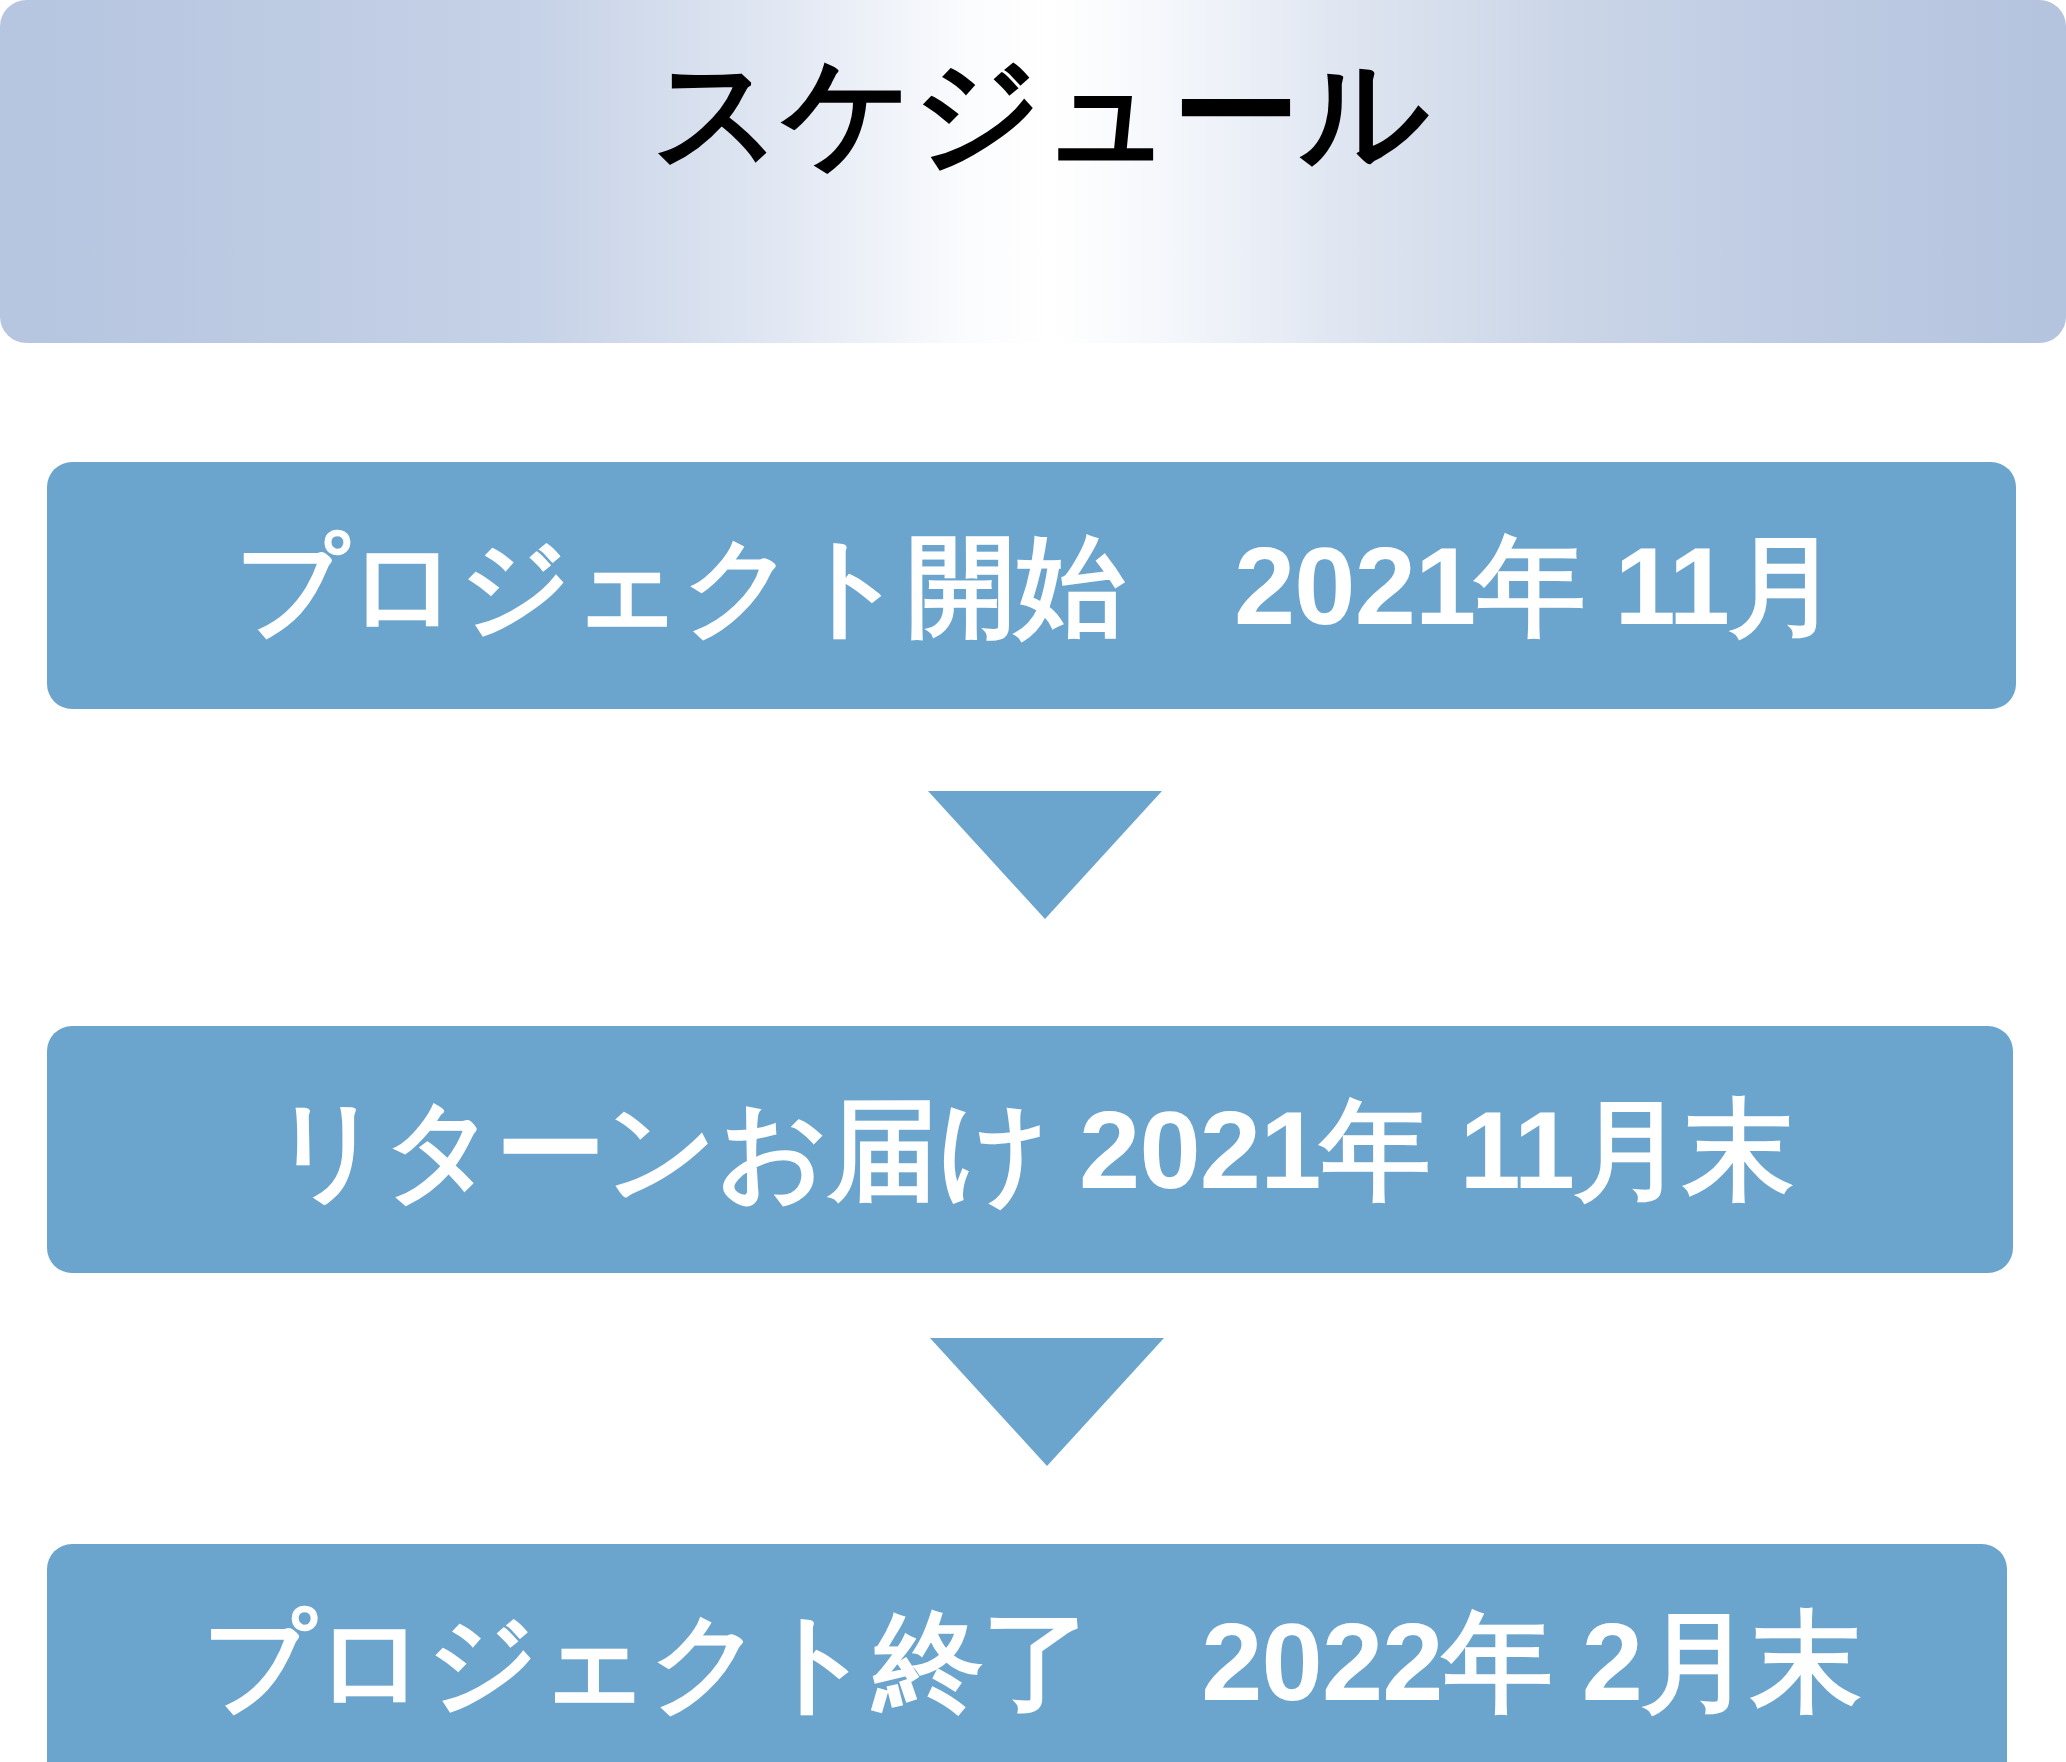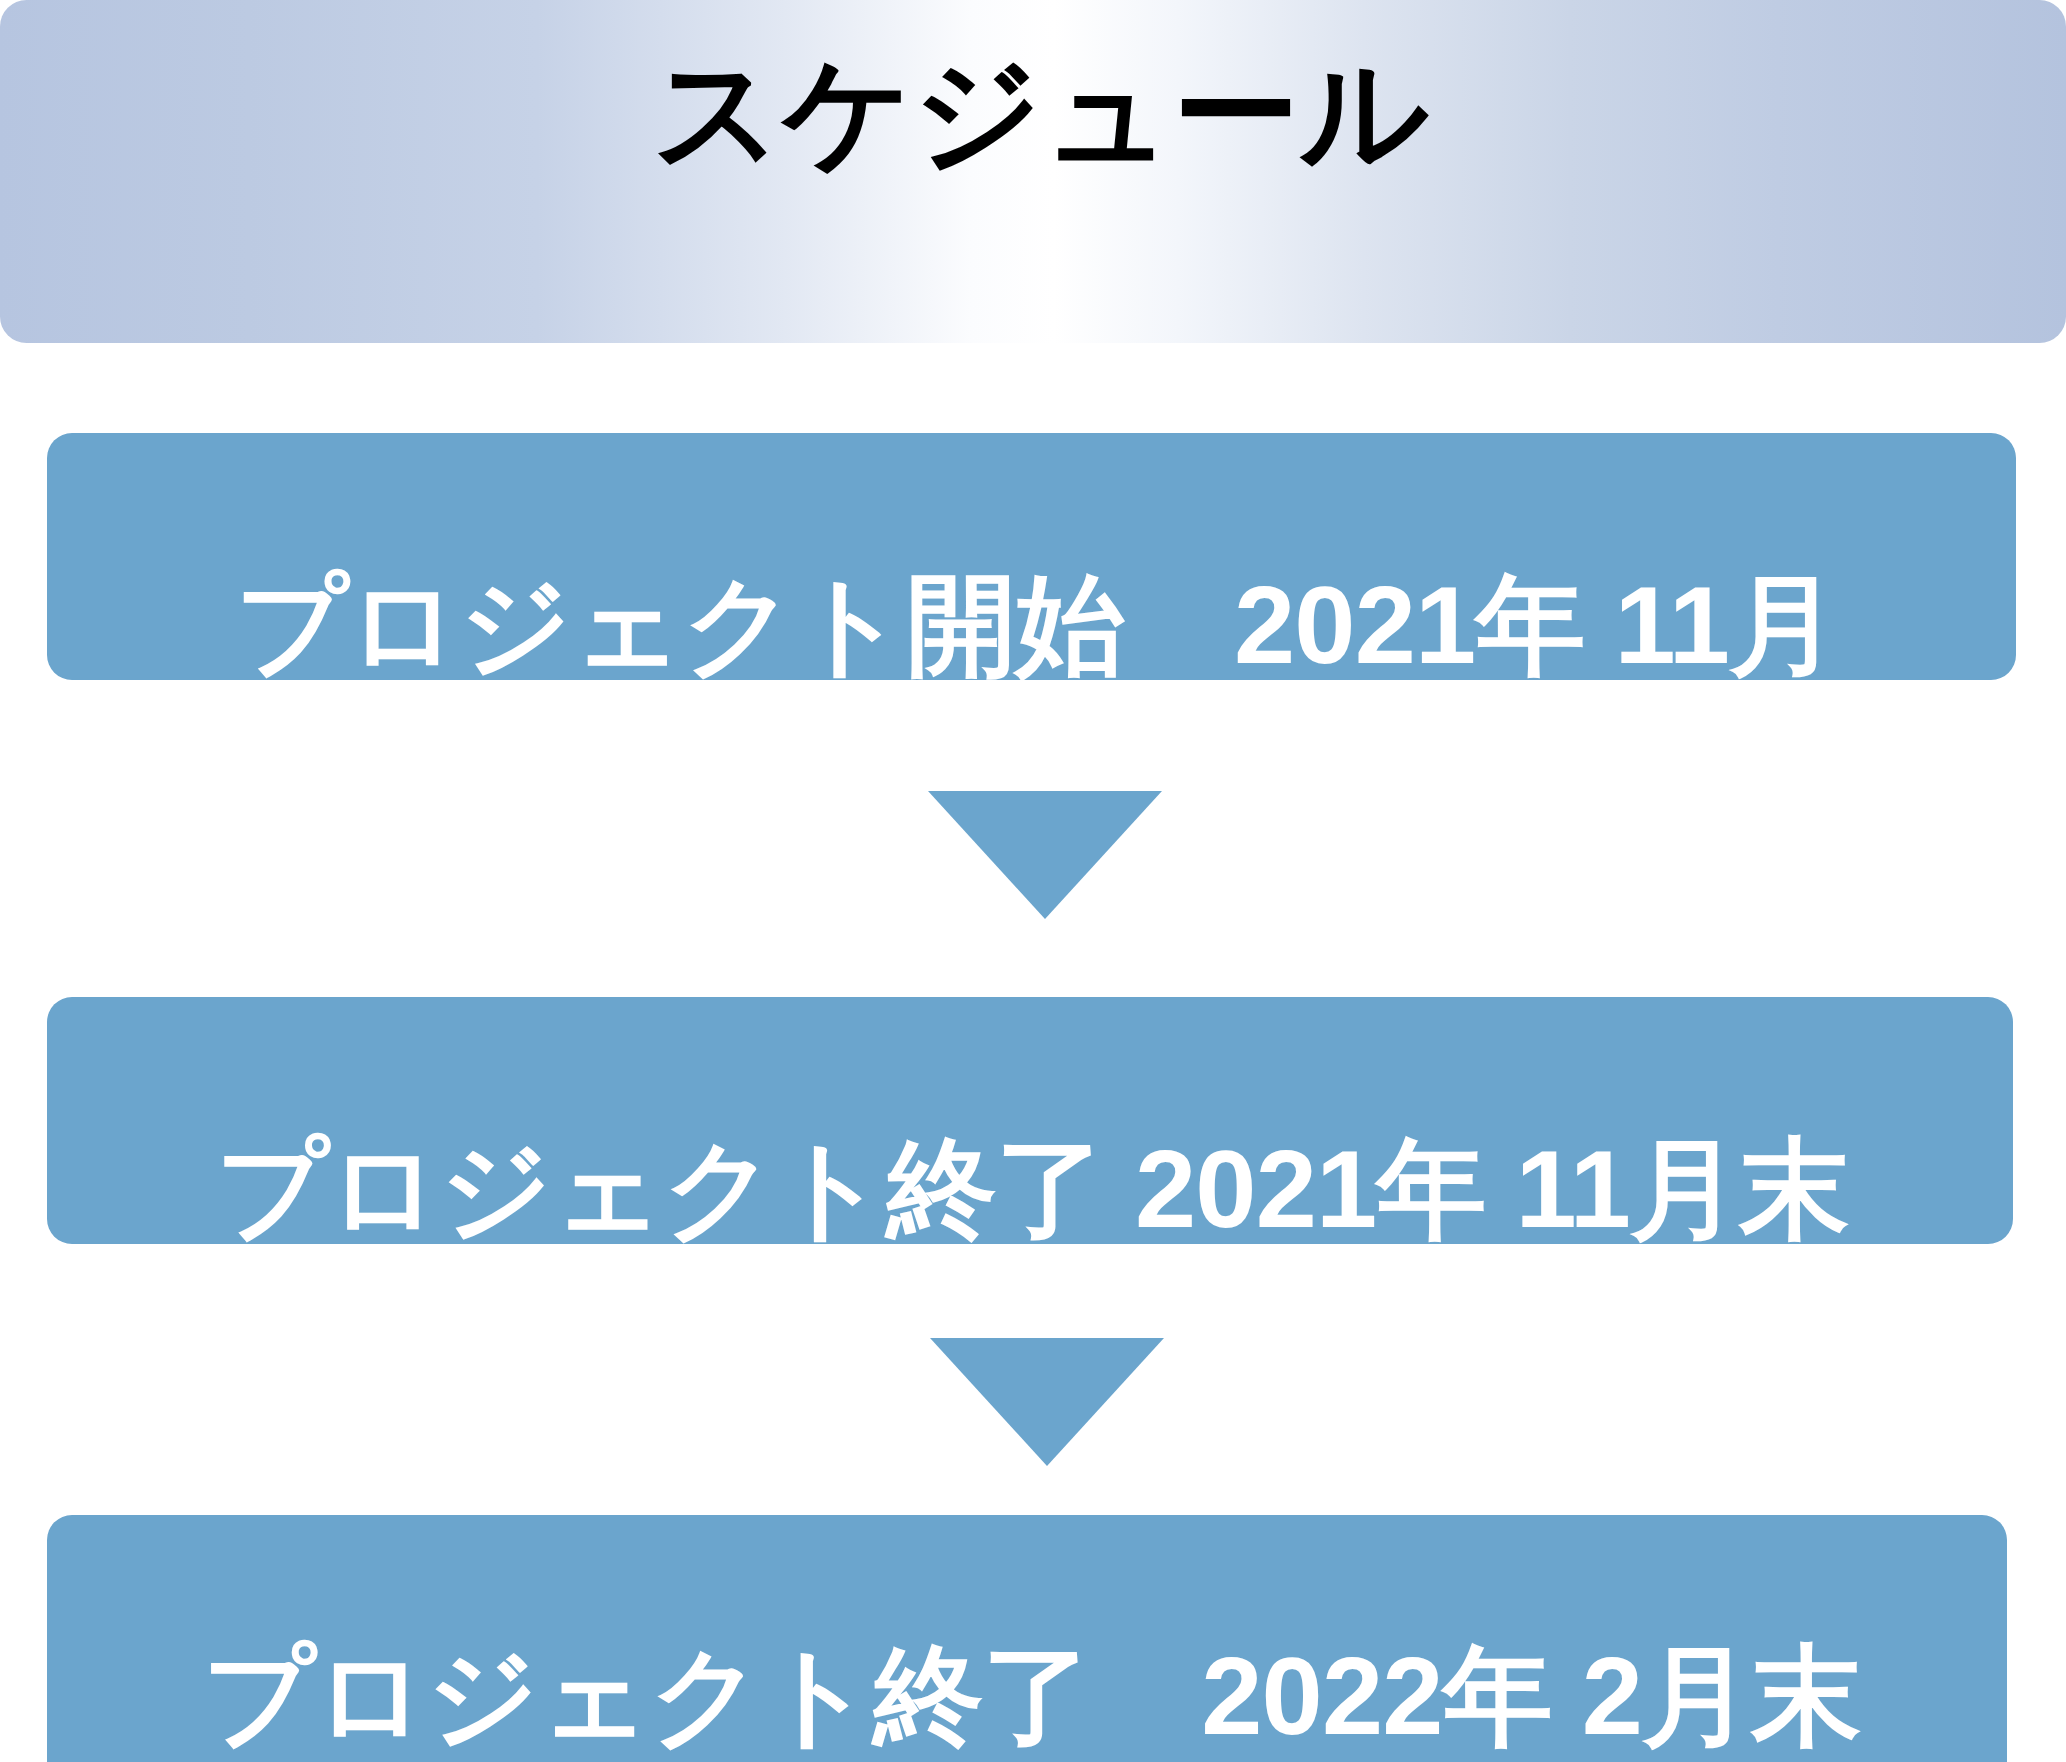--- a/index.html
+++ b/index.html
@@ -53,22 +53,23 @@
     letter-spacing: 0px;
     white-space: nowrap;
   }
 
   
   .step-box {
     position: absolute;
     background: #6ba5cd;
     border-radius: 25px;
     display: flex;
-    align-items: flex-end;
+    align-items: center;
     overflow: hidden;
+    margin-top: 29px;
   }
 
   .step-text {
     color: #ffffff;
     font-weight: bold;
     font-size: 110px;
     line-height: 1.0;
     white-space: nowrap;
     width: 100%;
     text-align: center;
@@ -128,21 +129,21 @@
   <div id="header-title">スケジュール</div>
 </div>
 
 <div id="step-box-1" class="step-box">
   <div class="step-text">プロジェクト開始　2021年 11月</div>
 </div>
 
 <div id="arrow-1" class="arrow-down"></div>
 
 <div id="step-box-2" class="step-box">
-  <div class="step-text">プロジェクト終了 2021年 11月末</div>
+  <div class="step-text">リターンお届け 2021年 11月末</div>
 </div>
 
 <div id="arrow-2" class="arrow-down"></div>
 
 <div id="step-box-3" class="step-box">
   <div class="step-text">プロジェクト終了　2022年 2月末</div>
 </div>
 
 
 </body></html>

